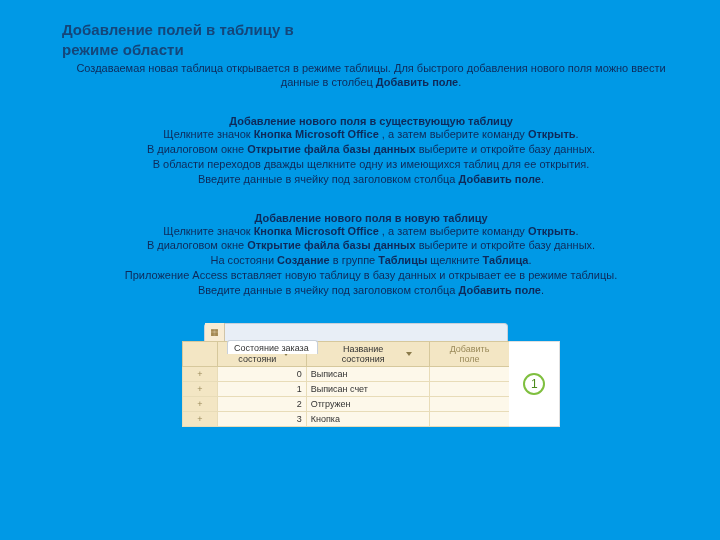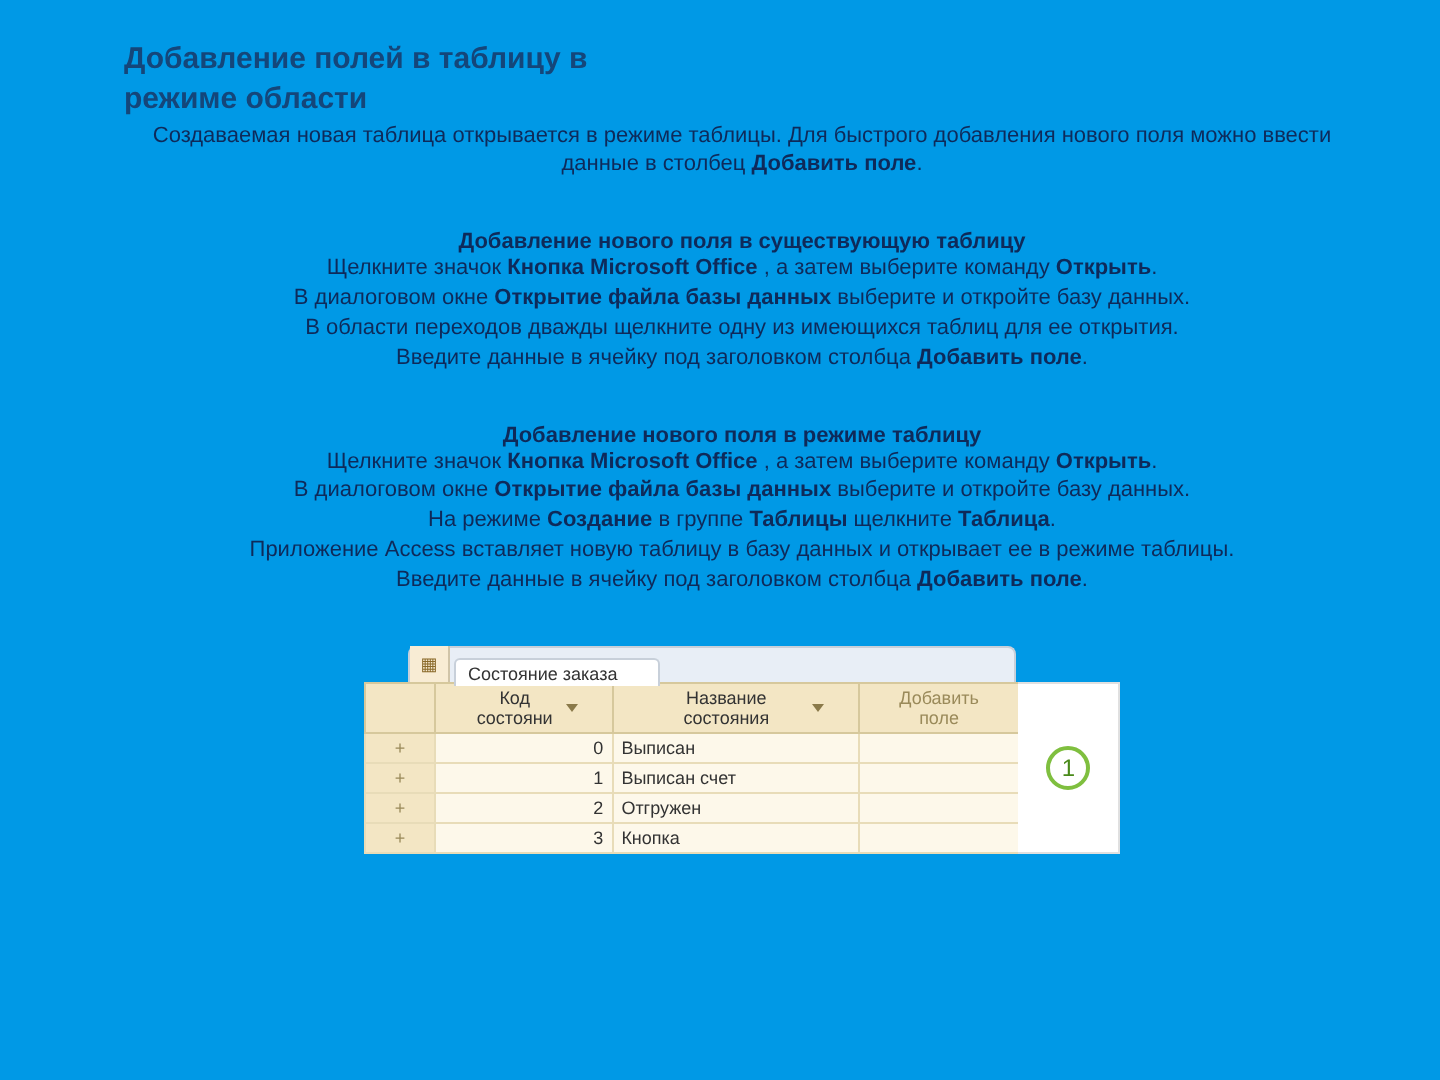--- a/index.html
+++ b/index.html
@@ -60,25 +60,25 @@
       font-size: 9px;
       display:flex;align-items:center;justify-content:center;
       color:#8a6a2a;
     }
     .ss-tab {
       background: #fff;
       border: 1px solid #c8d0da;
       border-bottom: none;
       border-radius: 3px 3px 0 0;
       font-size: 9px;
-      padding: 2px 20px 1px 6px;
+      padding: 2px 8px 1px 6px;
       color: #333;
       margin-left: 2px;
       position: relative;
-      top: 2px;
+      top: 13px;
     }
     table.grid {
       border-collapse: collapse;
       font-size: 9px;
       background: #fdf8ea;
       color: #333;
       table-layout: fixed;
     }
     table.grid th {
       background: #f3e6c4;
@@ -165,34 +165,34 @@
       <span>выберите и откройте базу данных.</span>
     </p>
     <p class="para">В области переходов дважды щелкните одну из имеющихся таблиц для ее открытия.</p>
     <p class="para">
       <span>Введите данные в ячейку под заголовком столбца</span>
       <span class="b">Добавить поле</span><span>.</span>
     </p>
   </div>
 
   <div class="section">
-    <p class="subhead">Добавление нового поля в режиме таблицу</p>
+    <p class="subhead">Добавление нового поля в новую таблицу</p>
     <p class="para">
       <span>Щелкните значок</span>
       <span class="b">Кнопка Microsoft Office</span>
       <span>, а затем выберите команду</span>
       <span class="b">Открыть</span><span>.</span>
     </p>
     <p class="para">
       <span>В диалоговом окне</span>
       <span class="b">Открытие файла базы данных</span>
       <span>выберите и откройте базу данных.</span>
     </p>
     <p class="para">
-      <span>На режиме</span>
+      <span>На состояни</span>
       <span class="b">Создание</span>
       <span>в группе</span>
       <span class="b">Таблицы</span>
       <span>щелкните</span>
       <span class="b">Таблица</span><span>.</span>
     </p>
     <p class="para">Приложение Access вставляет новую таблицу в базу данных и открывает ее в режиме таблицы.</p>
     <p class="para">
       <span>Введите данные в ячейку под заголовком столбца</span>
       <span class="b">Добавить поле</span><span>.</span>

